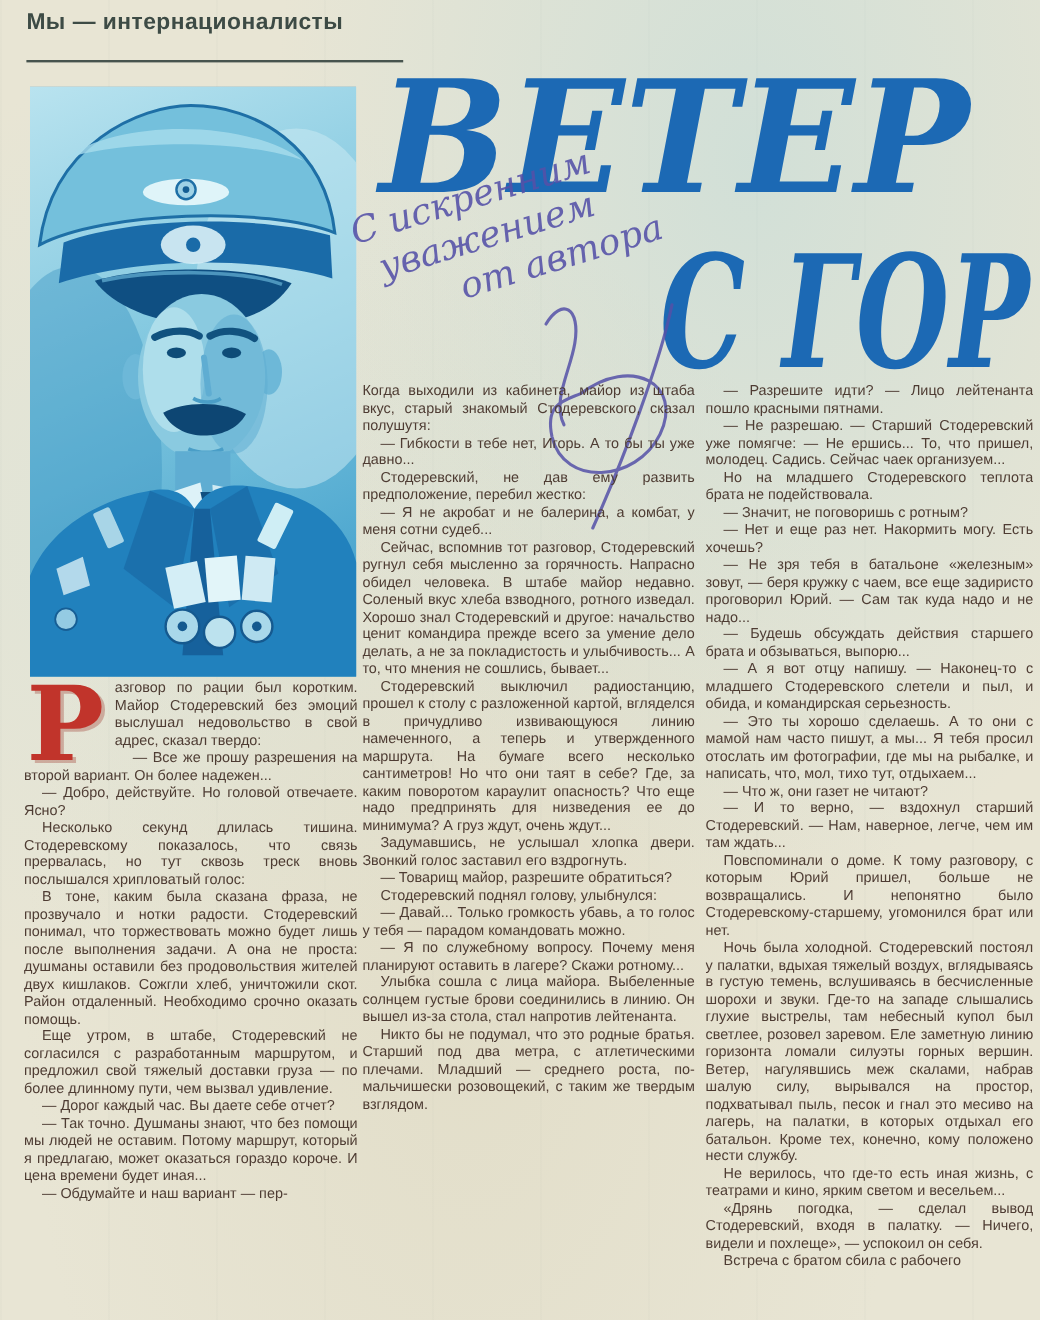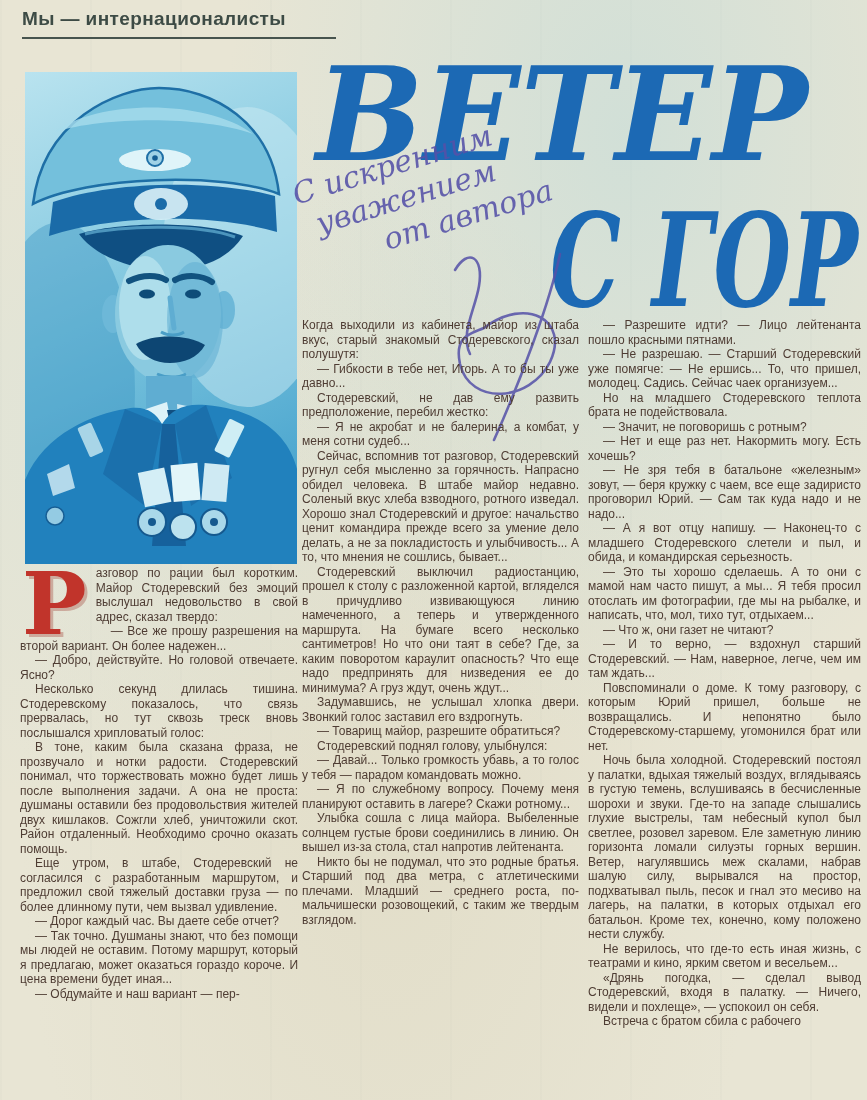--- a/index.html
+++ b/index.html
@@ -7,21 +7,21 @@
     position:relative;width:867px;height:1100px;overflow:hidden;
     background:#e8e5d4;
     background-image:
       radial-gradient(ellipse at 72% 12%, rgba(175,215,220,.40), transparent 45%),
       radial-gradient(ellipse at 15% 40%, rgba(200,225,225,.25), transparent 40%),
       radial-gradient(ellipse at 45% 75%, rgba(215,208,180,.35), transparent 55%),
       repeating-linear-gradient(90deg, rgba(130,145,140,.035) 0 2px, transparent 2px 90px);
     font-family:"Liberation Sans", sans-serif;
   }
   
-  .kicker-wrap{position:absolute;left:22px;top:8px;width:314px;border-bottom:2px solid #47544e;padding-bottom:7px;}
+  .kicker-wrap{position:absolute;left:22px;top:8px;width:314px;border-bottom:2px solid #47544e;padding-bottom:20px;}
   .kicker-text{font-size:19px;font-weight:bold;color:#3d4b45;letter-spacing:.4px;}
   
   .title-svg{position:absolute;left:308px;top:38px;width:559px;height:300px;}
   .title-svg text{
     font-family:"DejaVu Serif", serif;font-style:italic;font-weight:bold;
     fill:#1c69b4;
   }
   
   .photo{position:absolute;left:25px;top:72px;width:272px;height:492px;box-shadow:0 0 0 1px rgba(40,90,120,.25) inset;}
   .photo svg{display:block;width:100%;height:100%;}
@@ -179,20 +179,21 @@
       <p>Никто бы не подумал, что это родные братья. Старший под два метра, с атлетическими плечами. Младший — среднего роста, по-мальчишески розовощекий, с таким же твердым взглядом.</p>
     </div>
 
   <div class="col col3">
       <p>— Разрешите идти? — Лицо лейтенанта пошло красными пятнами.</p>
       <p>— Не разрешаю. — Старший Стодеревский уже помягче: — Не ершись... То, что пришел, молодец. Садись. Сейчас чаек организуем...</p>
       <p>Но на младшего Стодеревского теплота брата не подействовала.</p>
       <p>— Значит, не поговоришь с ротным?</p>
       <p>— Нет и еще раз нет. Накормить могу. Есть хочешь?</p>
       <p>— Не зря тебя в батальоне «железным» зовут, — беря кружку с чаем, все еще задиристо проговорил Юрий. — Сам так куда надо и не надо...</p>
+      <p>— Будешь обсуждать действия старшего брата и обзываться, выпорю...</p>
       <p>— А я вот отцу напишу. — Наконец-то с младшего Стодеревского слетели и пыл, и обида, и командирская серьезность.</p>
       <p>— Это ты хорошо сделаешь. А то они с мамой нам часто пишут, а мы... Я тебя просил отослать им фотографии, где мы на рыбалке, и написать, что, мол, тихо тут, отдыхаем...</p>
       <p>— Что ж, они газет не читают?</p>
       <p>— И то верно, — вздохнул старший Стодеревский. — Нам, наверное, легче, чем им там ждать...</p>
       <p>Повспоминали о доме. К тому разговору, с которым Юрий пришел, больше не возвращались. И непонятно было Стодеревскому-старшему, угомонился брат или нет.</p>
       <p>Ночь была холодной. Стодеревский постоял у палатки, вдыхая тяжелый воздух, вглядываясь в густую темень, вслушиваясь в бесчисленные шорохи и звуки. Где-то на западе слышались глухие выстрелы, там небесный купол был светлее, розовел заревом. Еле заметную линию горизонта ломали силуэты горных вершин. Ветер, нагулявшись меж скалами, набрав шалую силу, вырывался на простор, подхватывал пыль, песок и гнал это месиво на лагерь, на палатки, в которых отдыхал его батальон. Кроме тех, конечно, кому положено нести службу.</p>
       <p>Не верилось, что где-то есть иная жизнь, с театрами и кино, ярким светом и весельем...</p>
       <p>«Дрянь погодка, — сделал вывод Стодеревский, входя в палатку. — Ничего, видели и похлеще», — успокоил он себя.</p>
       <p>Встреча с братом  сбила с рабочего</p>
     </div>

